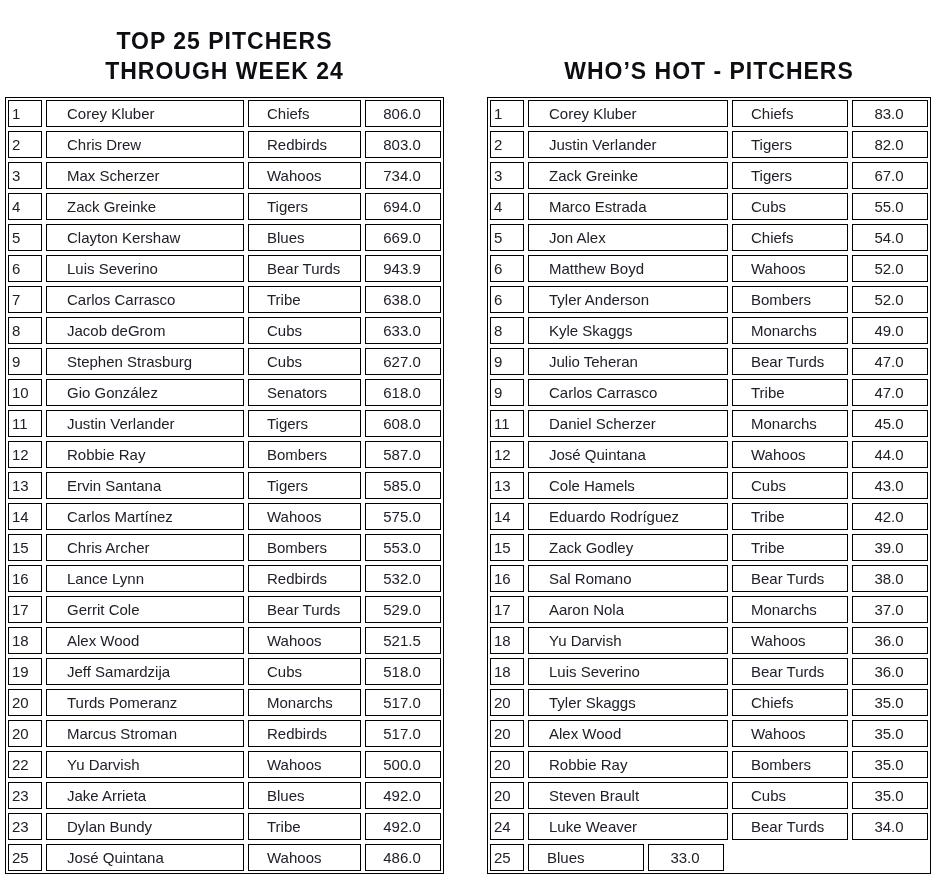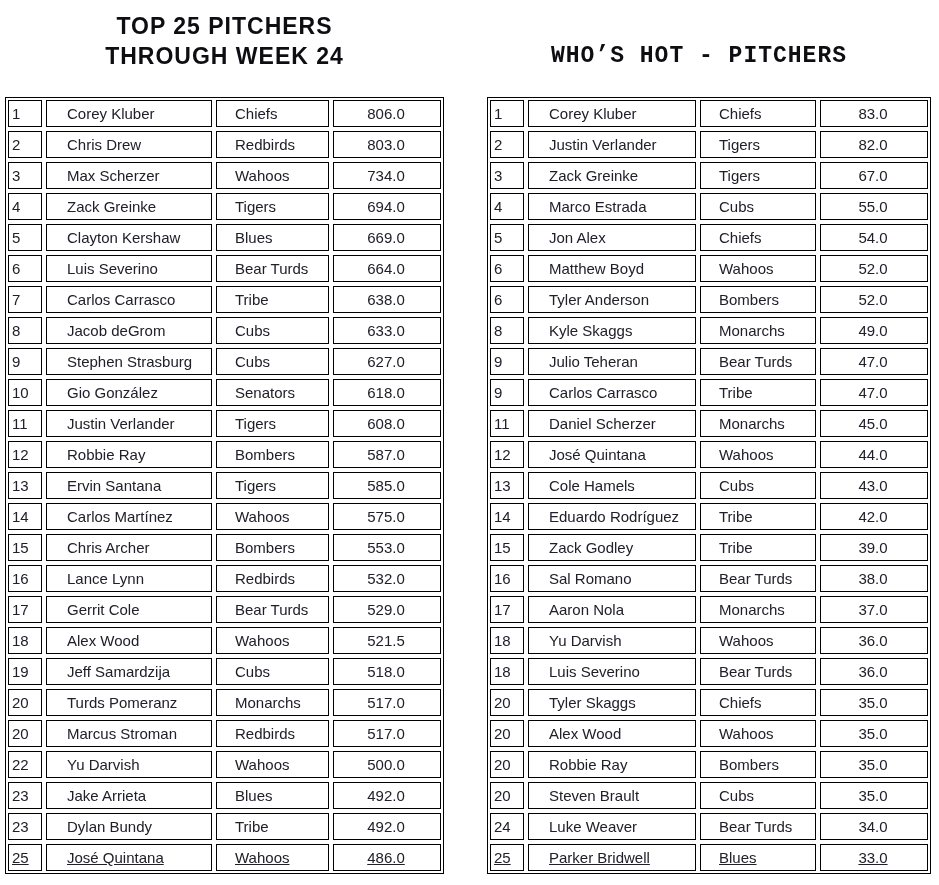--- a/index.html
+++ b/index.html
@@ -14,57 +14,58 @@
   }
   .title {
     position: absolute;
     text-align: center;
     font-weight: bold;
     font-size: 23px;
     letter-spacing: 1px;
     line-height: 30px;
     color: #0d0d12;
     white-space: nowrap;
+    margin-top: 15px;
   }
   .left-title  { left: 5px;   top: 11px; width: 439px; }
-  .right-title { left: 477px; top: 41px; width: 444px; font-family: Liberation Mono, monospace; }
+  .right-title { left: 487px; top: 41px; width: 444px; }
 
   .board {
     position: absolute;
     top: 97px;
     border: 1px solid #000;
     padding: 2px;
     background: #fff;
     box-sizing: border-box;
   }
   .left-board  { left: 5px;   width: 439px; }
   .right-board { left: 487px; width: 444px; }
 
   .row {
     display: flex;
     gap: 4px;
     margin-bottom: 4px;
     height: 27px;
   }
-  .row:last-child { margin-bottom: 0; text-decoration: underline; }
+  .row:last-child { margin-bottom: 0; }
 
   .cell {
     border: 1px solid #000;
     box-sizing: border-box;
     display: flex;
     align-items: center;
     font-size: 15px;
     background: #fff;
     overflow: hidden;
     white-space: nowrap;
   }
   .c-rank  { width: 34px;  padding-left: 3px; }
   .c-name  { flex: 1;      padding-left: 20px; }
   .c-team  { width: 113px; padding-left: 18px; }
-  .c-score { width: 108px;  justify-content: center; padding-right: 2px; }
+  .c-score { width: 76px;  justify-content: center; padding-right: 2px; }
   .right-board .c-team { width: 116px; }
 </style>
 </head>
 <body>
 
 <div class="canvas">
 
   <div class="title left-title">
     <div>TOP 25 PITCHERS</div>
     <div>THROUGH WEEK 24</div>
@@ -100,21 +101,21 @@
       <div class="row">
         <div class="cell c-rank">5</div>
         <div class="cell c-name">Clayton Kershaw</div>
         <div class="cell c-team">Blues</div>
         <div class="cell c-score">669.0</div>
       </div>
       <div class="row">
         <div class="cell c-rank">6</div>
         <div class="cell c-name">Luis Severino</div>
         <div class="cell c-team">Bear Turds</div>
-        <div class="cell c-score">664.0</div>
+        <div class="cell c-score">943.9</div>
       </div>
       <div class="row">
         <div class="cell c-rank">7</div>
         <div class="cell c-name">Carlos Carrasco</div>
         <div class="cell c-team">Tribe</div>
         <div class="cell c-score">638.0</div>
       </div>
       <div class="row">
         <div class="cell c-rank">8</div>
         <div class="cell c-name">Jacob deGrom</div>
@@ -365,19 +366,18 @@
         <div class="cell c-score">35.0</div>
       </div>
       <div class="row">
         <div class="cell c-rank">24</div>
         <div class="cell c-name">Luke Weaver</div>
         <div class="cell c-team">Bear Turds</div>
         <div class="cell c-score">34.0</div>
       </div>
       <div class="row">
         <div class="cell c-rank">25</div>
-        <div class="cell c-name">Parker Bridwell</div>
         <div class="cell c-team">Blues</div>
         <div class="cell c-score">33.0</div>
       </div>
     </div>
 
 </div>
 
 </body></html>

